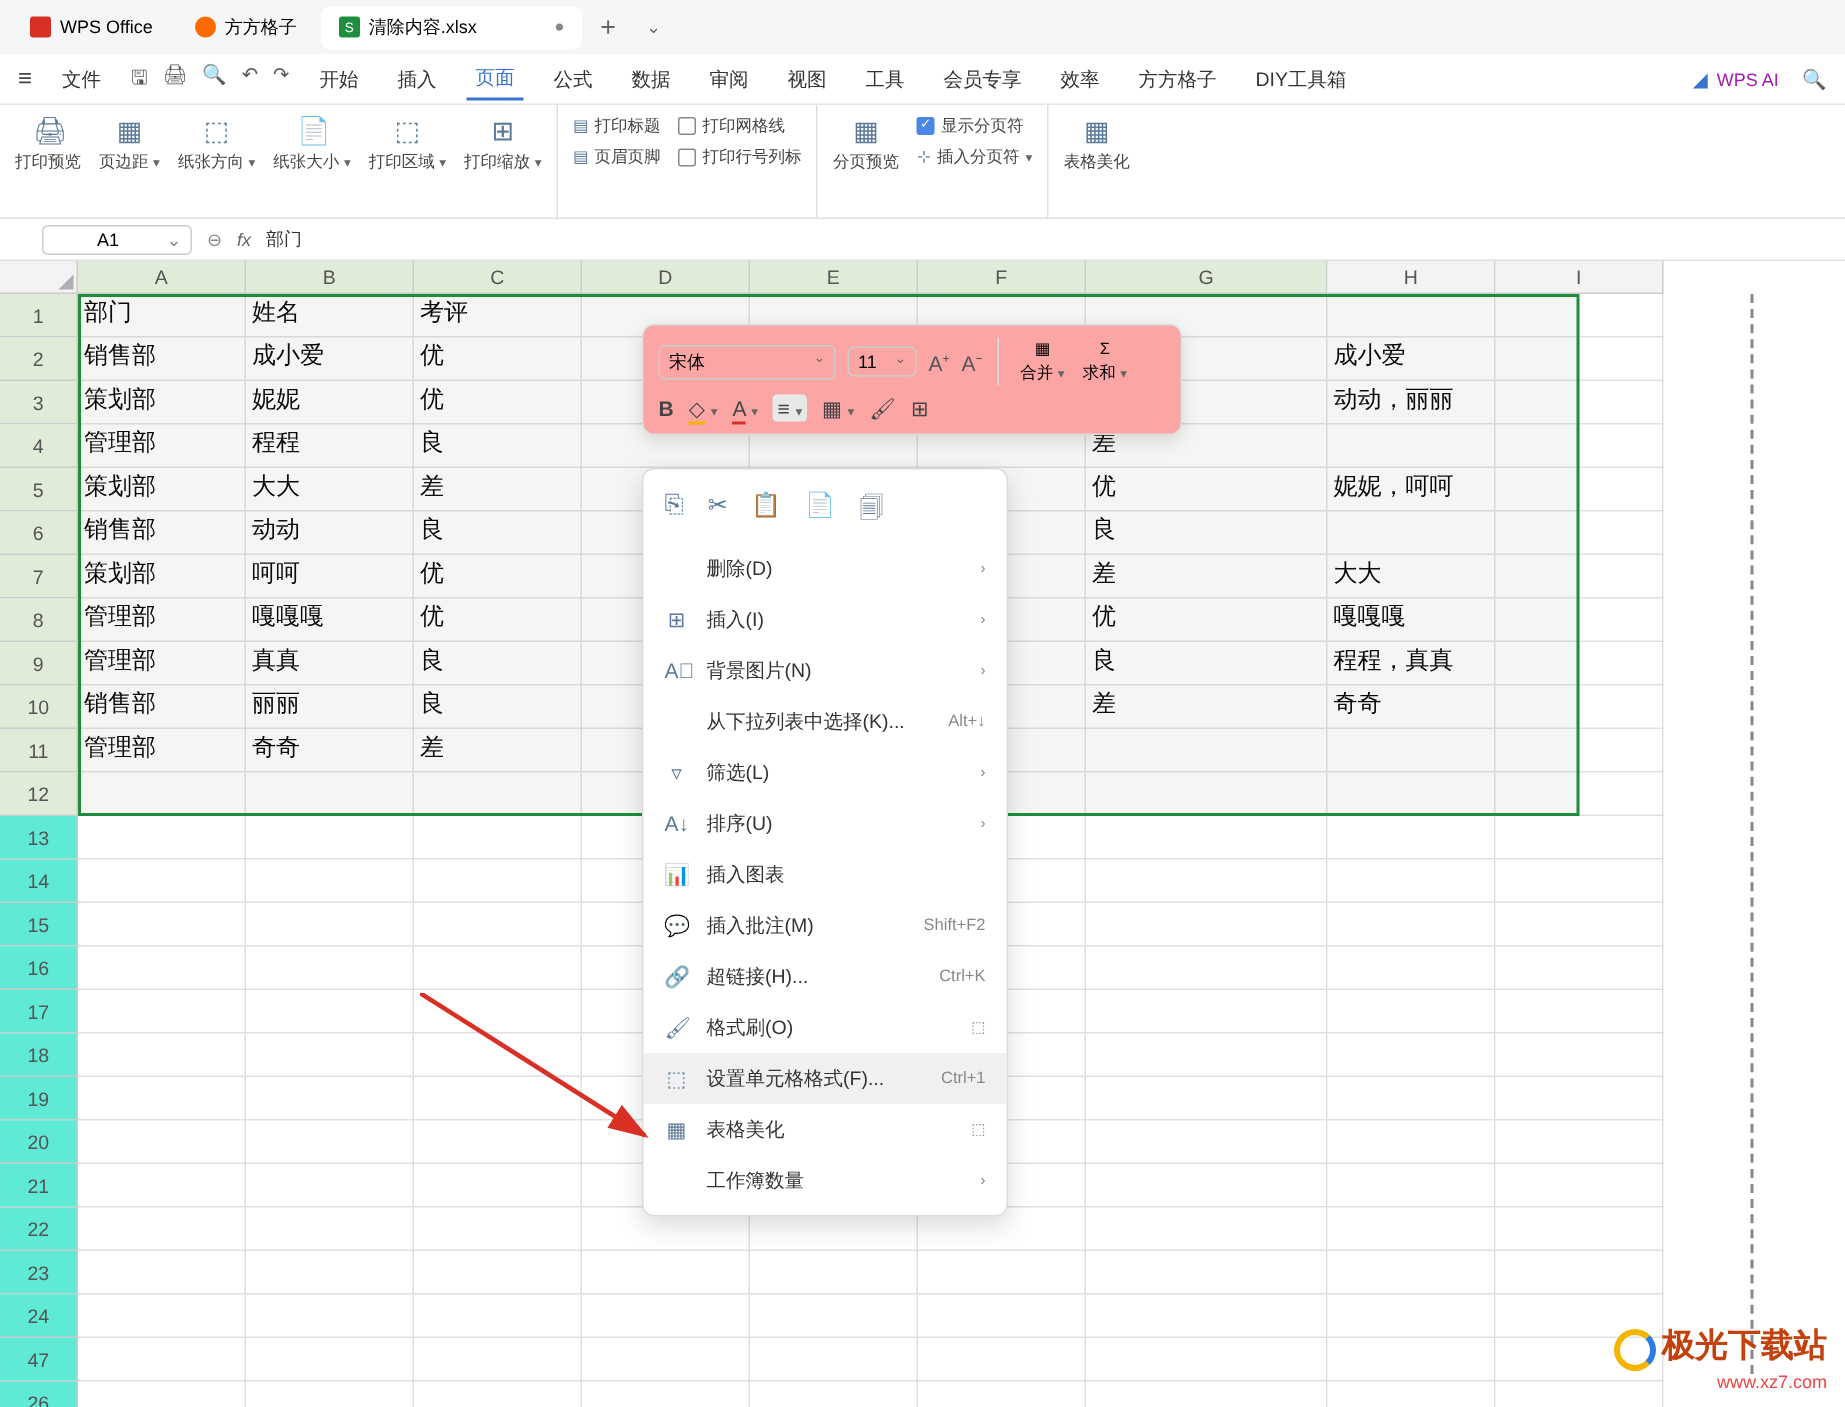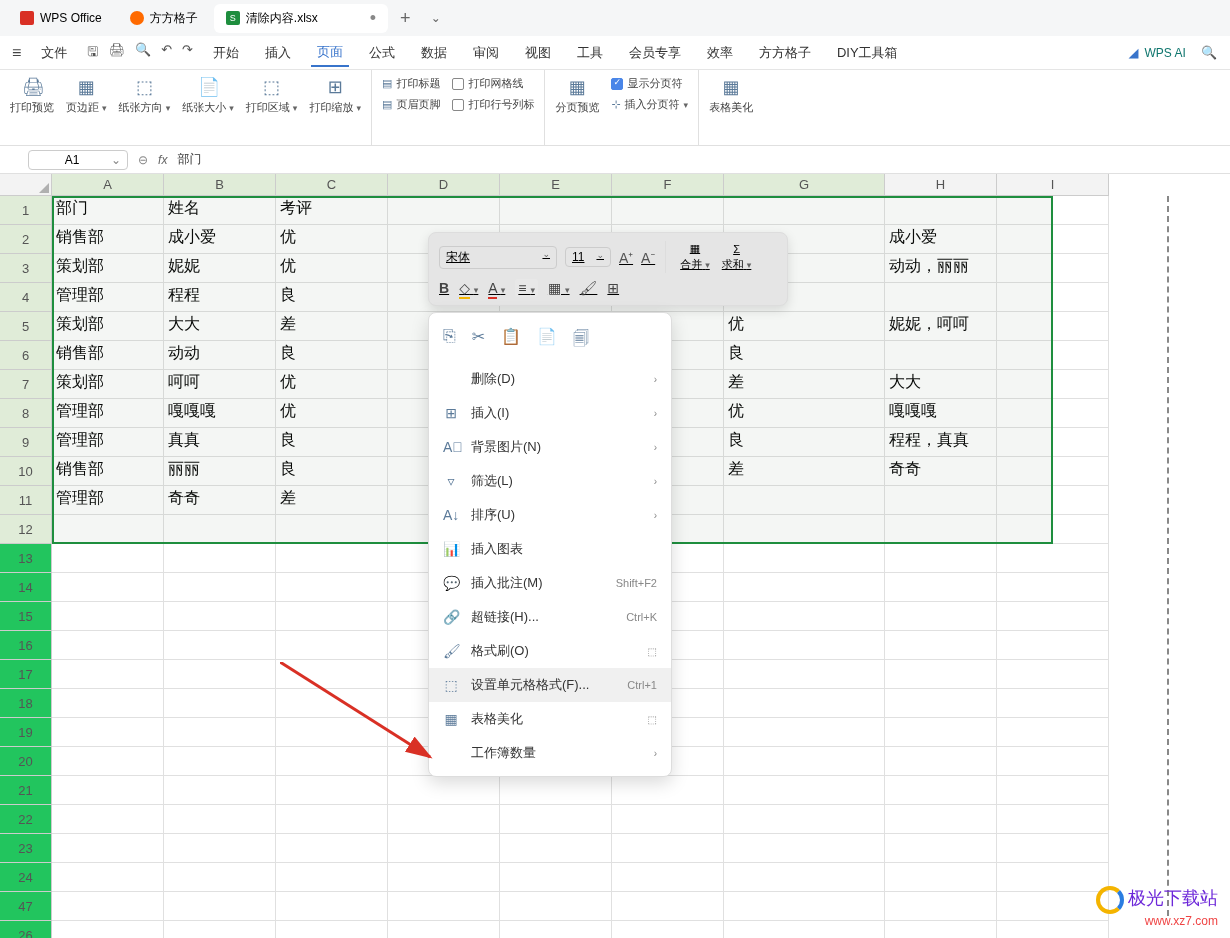--- a/index.html
+++ b/index.html
@@ -16,21 +16,21 @@
 .tab-dot { color: #888; font-size: 18px; }
 .plus { font-size: 18px; color: #666; padding: 0 8px; cursor: pointer; }
 
 
 .menubar { height: 34px; display: flex; align-items: center; padding: 0 12px; gap: 14px; font-size: 13px; border-bottom: 1px solid #e5e5e5; }
 .menubar .ham { font-size: 16px; color: #444; }
 .menubar .mitem { padding: 4px 6px; color: #333; cursor: pointer; }
 .menubar .mitem.active { color: #3874cb; border-bottom: 2px solid #3874cb; }
 .menubar .mini-icons { display: flex; gap: 10px; color: #555; }
 .menubar .right { margin-left: auto; display: flex; align-items: center; gap: 6px; }
-.wpsai { color: #0f766e; font-size: 12px; }
+.wpsai { color: #a21caf; font-size: 12px; }
 .wpsai-icon { color: #3874cb; }
 
 
 .ribbon { height: 76px; border-bottom: 1px solid #e0e0e0; display: flex; }
 .rgroup { border-right: 1px solid #e0e0e0; padding: 6px 10px; display: flex; gap: 12px; align-items: flex-start; }
 .rbtn { display: flex; flex-direction: column; align-items: center; font-size: 11px; color: #444; gap: 4px; cursor: pointer; }
 .rbtn .ricon { width: 20px; height: 20px; color: #5b7a99; font-size: 18px; text-align: center; }
 .rbtn .rlabel { white-space: nowrap; }
 .rcol { display: flex; flex-direction: column; gap: 6px; font-size: 11px; color: #444; justify-content: center; }
 .rrow { display: flex; align-items: center; gap: 4px; cursor: pointer; }
@@ -48,31 +48,31 @@
 
 
 .sheet-wrap { position: relative; display: flex; }
 .corner { width: 52px; height: 22px; border-right: 1px solid #ccc; border-bottom: 1px solid #ccc; background: #f3f3f3; position: relative; }
 .corner::after { content: ""; position: absolute; right: 2px; bottom: 2px; width: 0; height: 0; border-left: 10px solid transparent; border-bottom: 10px solid #b0b0b0; }
 .colheads { display: flex; }
 .ch { width: 112px; height: 22px; border-right: 1px solid #ccc; border-bottom: 1px solid #ccc; background: #f3f3f3; text-align: center; font-size: 13px; line-height: 22px; color: #555; }
 .ch.sel { background: #e0ecd8; }
 .ch.wider { width: 161px; }
 .rowheads { display: flex; flex-direction: column; }
-.rh { width: 52px; height: 29px; border-right: 1px solid #ccc; border-bottom: 1px solid #ccc; background: #22c55e; text-align: center; font-size: 13px; line-height: 29px; color: #555; }
+.rh { width: 52px; height: 29px; border-right: 1px solid #ccc; border-bottom: 1px solid #ccc; background: #5eead4; text-align: center; font-size: 13px; line-height: 29px; color: #555; }
 .rh.sel { background: #e0ecd8; }
 .cells { position: relative; }
 .row { display: flex; }
 .cell { width: 112px; height: 29px; border-right: 1px solid #e0e0e0; border-bottom: 1px solid #e0e0e0; font-size: 16px; padding: 2px 4px; color: #000; }
 .cell.wider { width: 161px; }
 .sel-area { position: absolute; left: 0; top: 0; width: 1001px; height: 348px; background: rgba(120,140,120,0.08); border: 2px solid #1e8e3e; pointer-events: none; }
 .pagebreak { position: absolute; left: 1115px; top: 0; width: 0; height: 720px; border-right: 2px dashed #888; pointer-events: none; }
 
 
-.minitool { position: absolute; left: 428px; top: 232px; width: 360px; background: #e5e5e5; border: 1px solid #ddd; border-radius: 8px; box-shadow: 0 4px 12px rgba(0,0,0,0.12); padding: 8px 10px; z-index: 50; text-decoration: underline; }
+.minitool { position: absolute; left: 428px; top: 216px; width: 360px; background: #fca5a5; border: 1px solid #ddd; border-radius: 8px; box-shadow: 0 4px 12px rgba(0,0,0,0.12); padding: 8px 10px; z-index: 50; }
 .mt-row { display: flex; align-items: center; gap: 8px; }
 .mt-font { border: 1px solid #ccc; border-radius: 4px; padding: 2px 6px; font-size: 12px; width: 118px; display: flex; justify-content: space-between; }
 .mt-size { border: 1px solid #ccc; border-radius: 4px; padding: 2px 6px; font-size: 12px; width: 46px; display: flex; justify-content: space-between; }
 .mt-ab { font-size: 14px; color: #555; cursor: pointer; }
 .mt-row2 { display: flex; align-items: center; gap: 10px; margin-top: 6px; font-size: 13px; color: #444; }
 .mt-icon { font-size: 14px; cursor: pointer; }
 .mt-group { display: flex; flex-direction: column; align-items: center; font-size: 11px; gap: 2px; margin-left: 4px; }
 .underline-red { border-bottom: 2px solid #d93025; padding-bottom: 1px; }
 .underline-yellow { border-bottom: 2px solid #f4b400; padding-bottom: 1px; }
 .align-sel { background: #e8e8e8; border-radius: 3px; padding: 1px 3px; }
@@ -86,21 +86,21 @@
 .ctx-icon.blank { color: transparent; }
 .ctx-label { flex: 1; color: #333; }
 .ctx-short { color: #888; font-size: 11px; }
 .ctx-arrow { color: #888; font-size: 10px; }
 
 
 .arrow-svg { position: absolute; left: 280px; top: 662px; pointer-events: none; z-index: 100; }
 
 
 .wm { position: absolute; right: 12px; bottom: 10px; text-align: right; }
-.wm-logo { font-size: 18px; font-weight: normal; color: #6d28d9; }
+.wm-logo { font-size: 22px; font-weight: bold; color: #c2410c; }
 .wm-url { font-size: 12px; color: #ef4444; }
 .wm-swirl { width: 28px; height: 28px; border: 4px solid #f4b400; border-radius: 50%; border-right-color: #2a7de1; display: inline-block; vertical-align: middle; margin-right: 4px; }
 </style>
 </head>
 <body>
 
 <div class="titlebar">
   <div class="tab">
     <span class="tab-icon red"></span>
     <span>WPS Office</span>
@@ -617,20 +617,25 @@
         <span class="ctx-icon">⊞</span>
         <span class="ctx-label">插入(I)</span>
         <span class="ctx-arrow">›</span>
       </div>
       <div class="ctx-item">
         <span class="ctx-icon">A⃠</span>
         <span class="ctx-label">背景图片(N)</span>
         <span class="ctx-arrow">›</span>
       </div>
       <div class="ctx-item">
+        <span class="ctx-icon blank">·</span>
+        <span class="ctx-label">从下拉列表中选择(K)...</span>
+        <span class="ctx-short">Alt+↓</span>
+      </div>
+      <div class="ctx-item">
         <span class="ctx-icon">▿</span>
         <span class="ctx-label">筛选(L)</span>
         <span class="ctx-arrow">›</span>
       </div>
       <div class="ctx-item">
         <span class="ctx-icon">A↓</span>
         <span class="ctx-label">排序(U)</span>
         <span class="ctx-arrow">›</span>
       </div>
       <div class="ctx-item">

